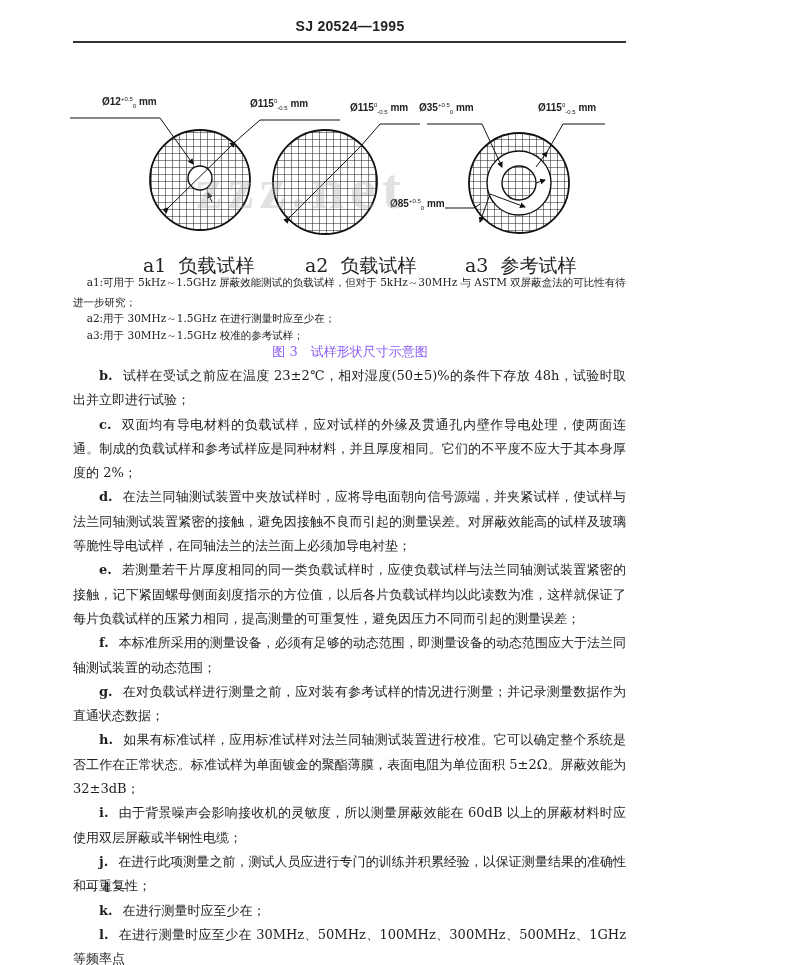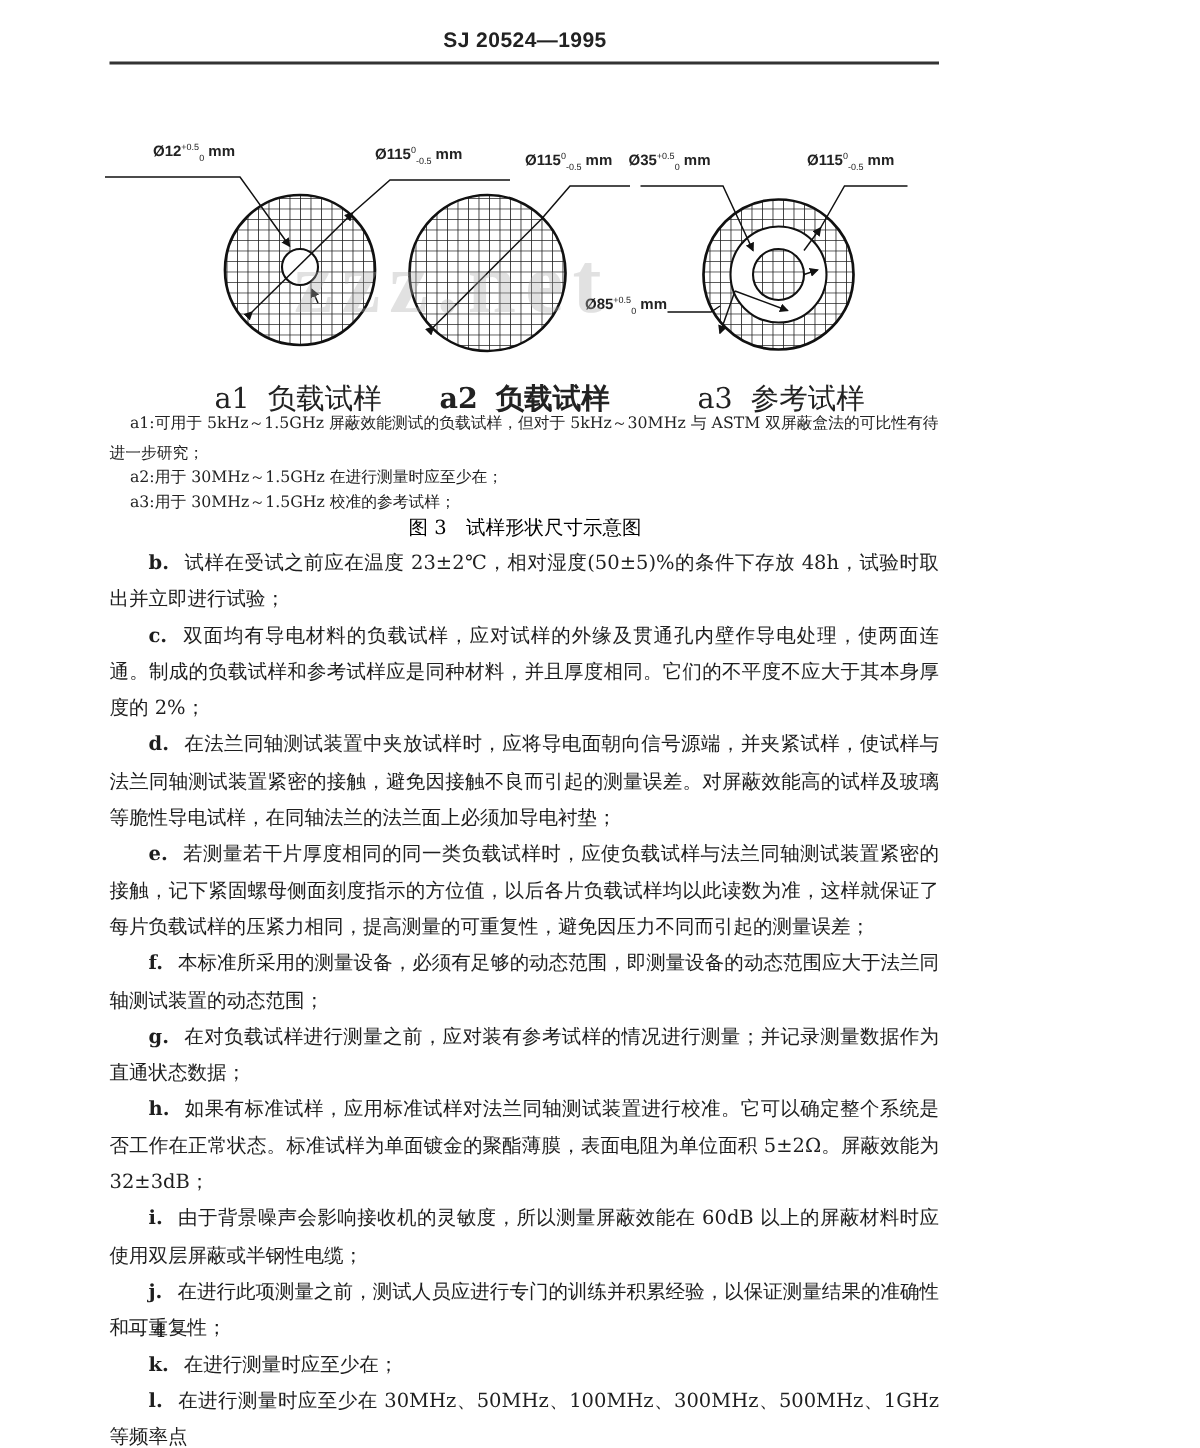--- a/index.html
+++ b/index.html
@@ -38,21 +38,21 @@
     font-weight: bold; font-size: 58px; color: rgba(170,170,170,0.35); letter-spacing: 6px;
     pointer-events: none;
   }
 
   .note {
     position: absolute; left: 73px; width: 555px; font-size: 10.5px; line-height: 20px;
     color: #222;
   }
   .fig-caption {
     position: absolute; left: 0; width: 700px; text-align: center; top: 343px;
-    font-size: 13px; color: #000000;
+    font-size: 13px; color: #8b5cf6;
   }
 
   .body-text {
     position: absolute; left: 73px; top: 364px; width: 553px;
     font-size: 13px; line-height: 24.3px; color: #1e1e1e;
     text-align: justify;
   }
   .para { margin: 0; text-indent: 2em; }
   .para .item { font-weight: bold; margin-right: 10px; }
 
@@ -130,21 +130,21 @@
       <span>mm</span>
     </div>
     <div class="dim" style="left:330px; top:108px;">
       <span>Ø85</span><sup>+0.5</sup><sub>0</sub>
       <span>mm</span>
     </div>
 
     <div class="sublabel" style="left:83px;">
       <span class="tag">a1</span><span>负载试样</span>
     </div>
-    <div class="sublabel" style="left:233px;font-weight:bold;">
+    <div class="sublabel" style="left:245px;">
       <span class="tag">a2</span><span>负载试样</span>
     </div>
     <div class="sublabel" style="left:405px;text-align:center;">
       <span class="tag">a3</span><span>参考试样</span>
     </div>
   </div>
 
   <div class="watermark">zzz.net</div>
 
   <div class="note" style="top:272px; text-indent:1.3em;">a1:可用于 5kHz～1.5GHz 屏蔽效能测试的负载试样，但对于 5kHz～30MHz 与 ASTM 双屏蔽盒法的可比性有待进一步研究；</div>

